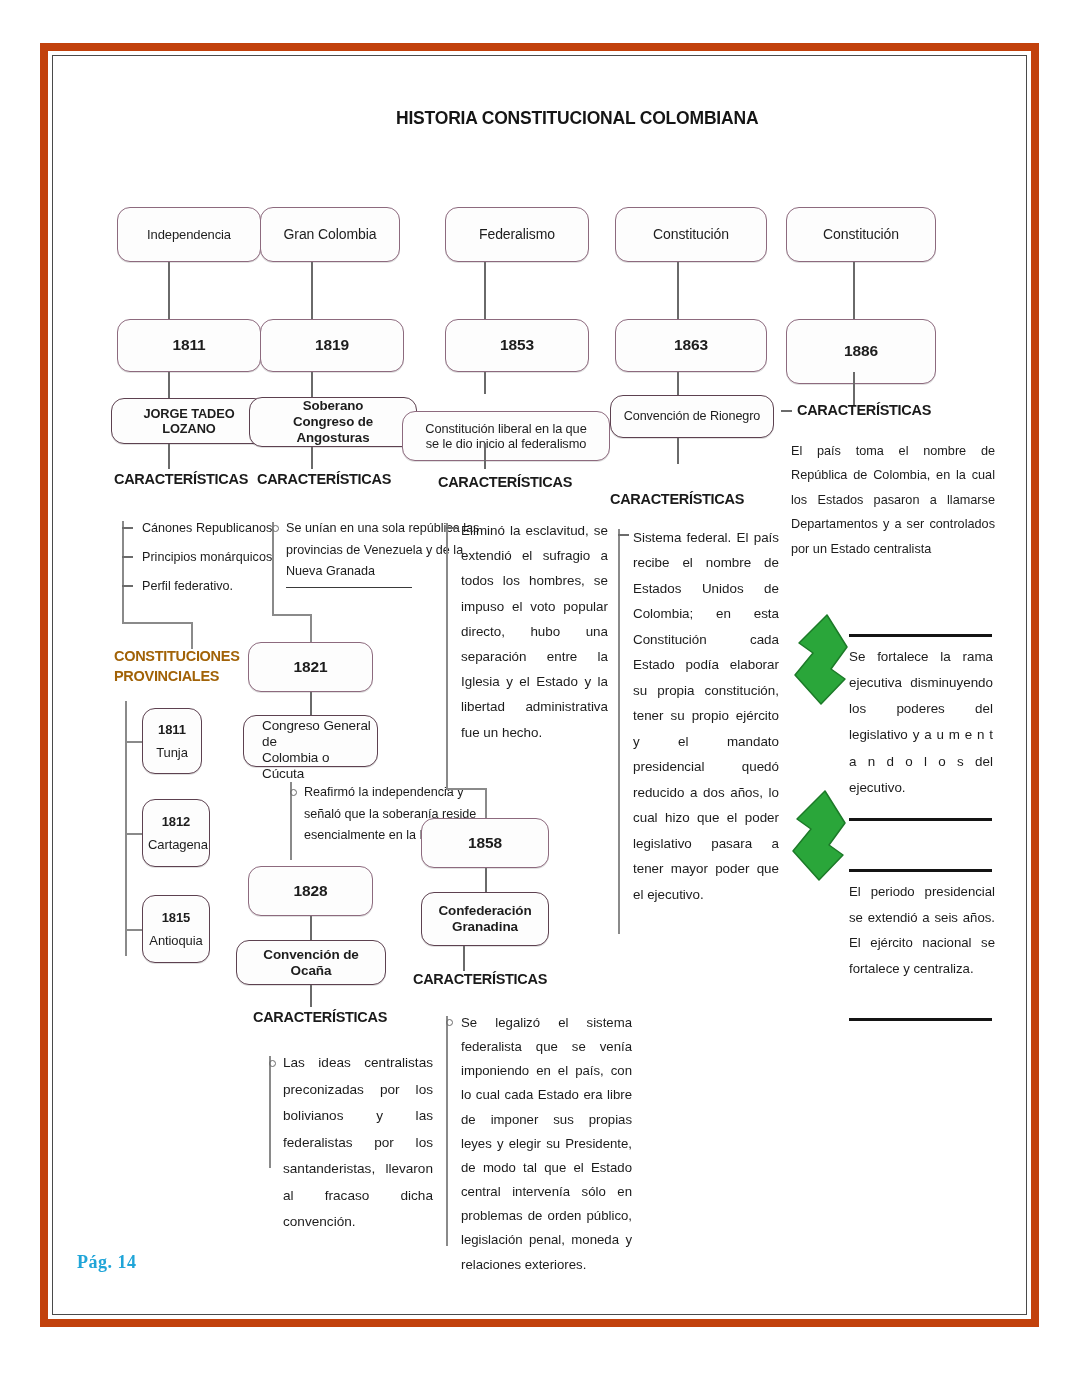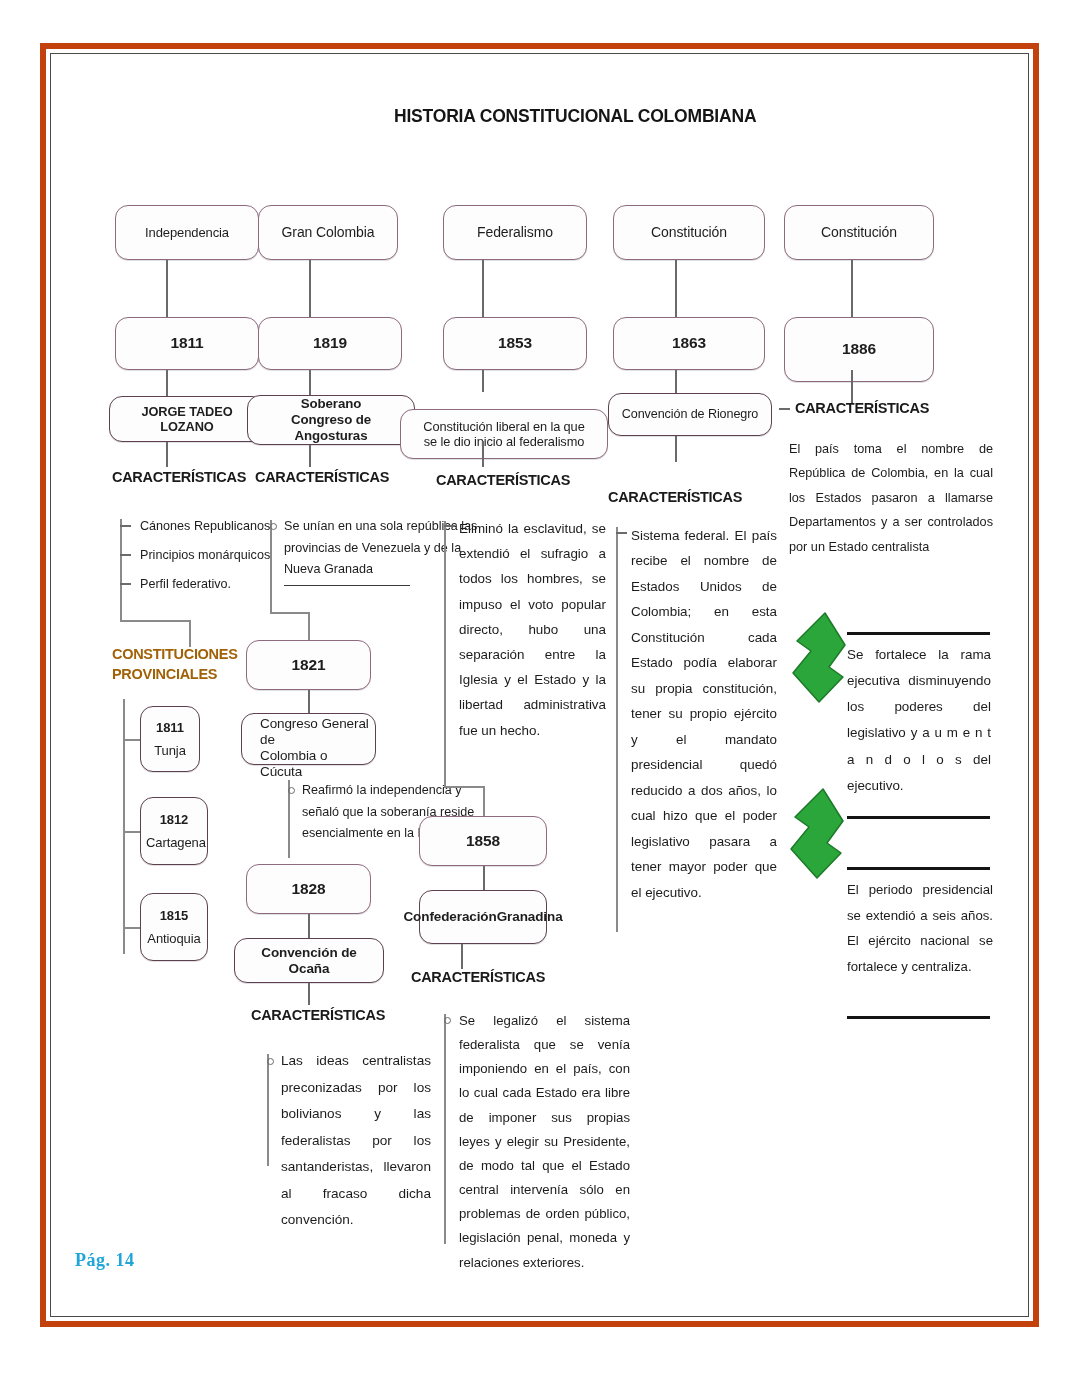--- a/index.html
+++ b/index.html
@@ -8,21 +8,21 @@
     width:1080px;height:1397px;
     background:#ffffff;
     font-family:"Liberation Sans",sans-serif;
     overflow:hidden;
   }
   #page{
     position:absolute;
     left:40px;top:43px;
     width:999px;height:1284px;
     background:#ffffff;
-    border:6px solid #c2410c;
+    border:8px solid #c2410c;
     box-sizing:border-box;
   }
   #inner{
     position:absolute;
     left:4px;top:4px;right:4px;bottom:4px;
     border:1px solid #4a4a4a;
     background:#ffffff;
   }
   #canvas{
     position:absolute;
@@ -232,21 +232,21 @@
    <div class="conn v" style="left:393px;top:467px;height:266px;background:#8a8a8a;"></div>
    <div class="bullet" style="left:393px;top:471px;"></div>
    <div class="btext just" style="left:408px;top:462px;width:147px;font-size:13.4px;line-height:1.88;">Eliminó la esclavitud, se extendió el sufragio a todos los hombres, se impuso el voto popular directo, hubo una separación entre la Iglesia y el Estado y la libertad administrativa fue un hecho.</div>
    <div class="conn h" style="left:393px;top:732px;width:40px;background:#8a8a8a;"></div>
    <div class="conn v" style="left:432px;top:732px;height:31px;background:#8a8a8a;"></div>
 
    <div class="node" style="left:368px;top:762px;width:128px;height:50px;font-size:15.5px;font-weight:bold;">
      <span>1858</span>
    </div>
    <div class="conn v" style="left:432px;top:812px;height:25px;"></div>
-   <div class="node dark" style="left:368px;top:836px;width:128px;height:54px;font-size:13.5px;font-weight:bold;flex-direction:row;">
+   <div class="node dark" style="left:368px;top:836px;width:128px;height:54px;font-size:13.5px;font-weight:bold;flex-direction:column;">
      <span>Confederación</span>
      <span>Granadina</span>
    </div>
    <div class="conn v" style="left:410px;top:890px;height:25px;"></div>
    <div class="caract" style="left:360px;top:915px;">CARACTERÍSTICAS</div>
 
    <div class="conn v" style="left:393px;top:960px;height:230px;background:#8a8a8a;"></div>
    <div class="bullet circ" style="left:393px;top:963px;"></div>
    <div class="btext just" style="left:408px;top:955px;width:171px;font-size:13.2px;line-height:1.83;">Se legalizó el sistema federalista que se venía imponiendo en el país, con lo cual cada Estado era libre de imponer sus propias leyes y elegir su Presidente, de modo tal que el Estado central intervenía sólo en problemas de orden público, legislación penal, moneda y relaciones exteriores.</div>
 

